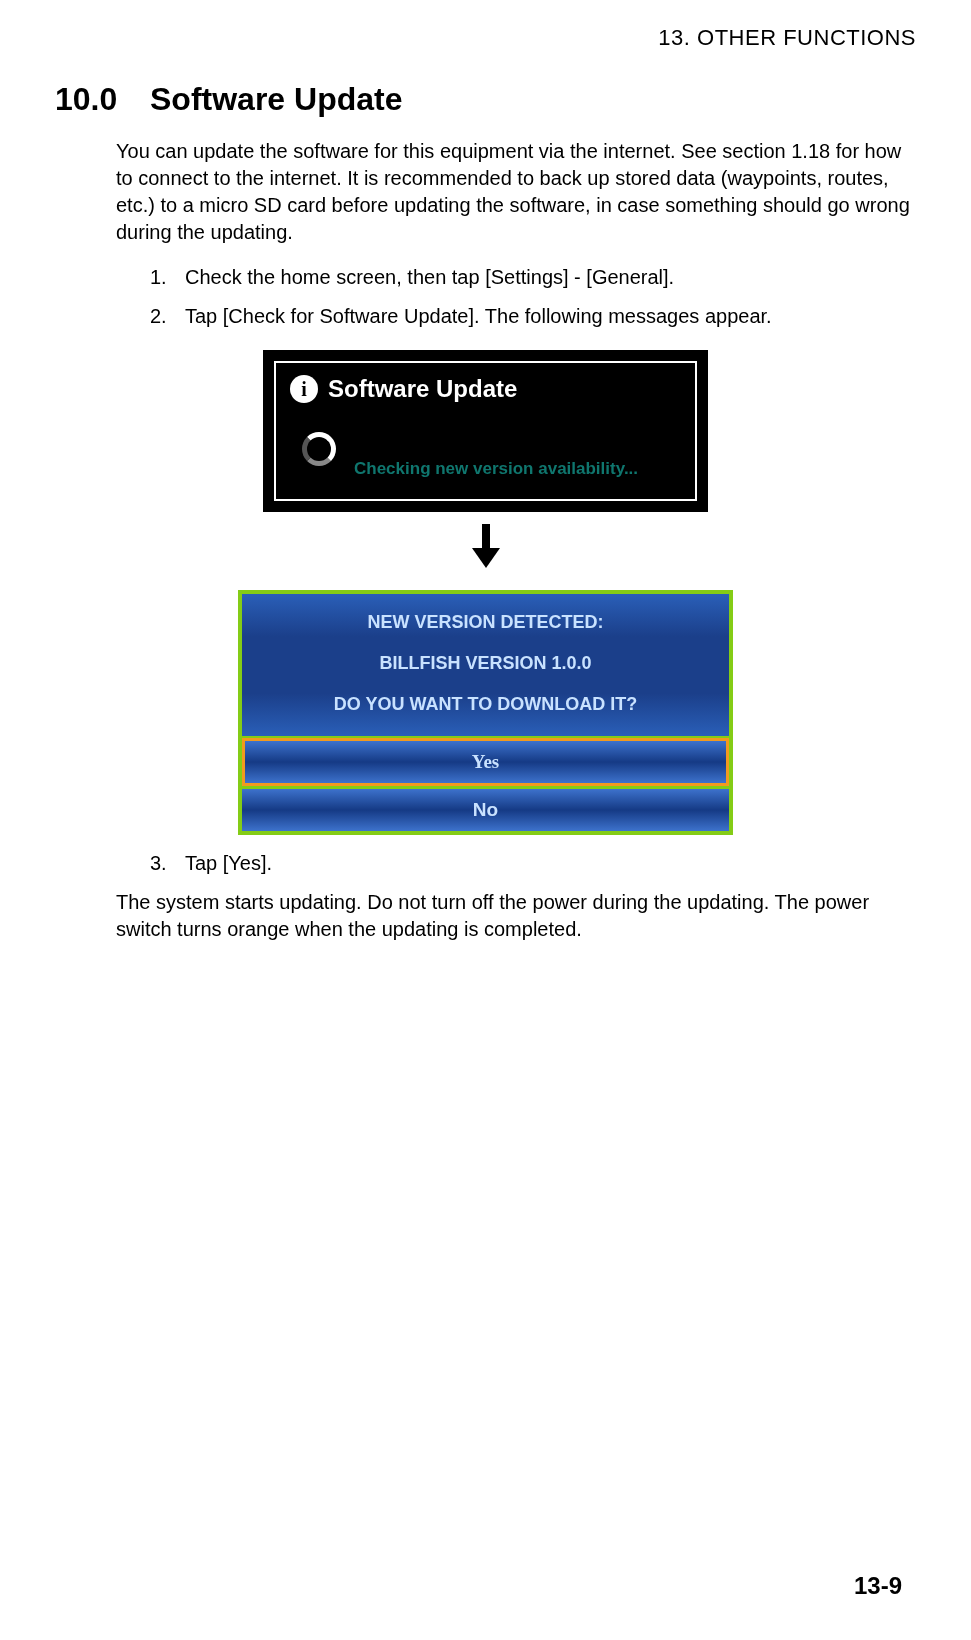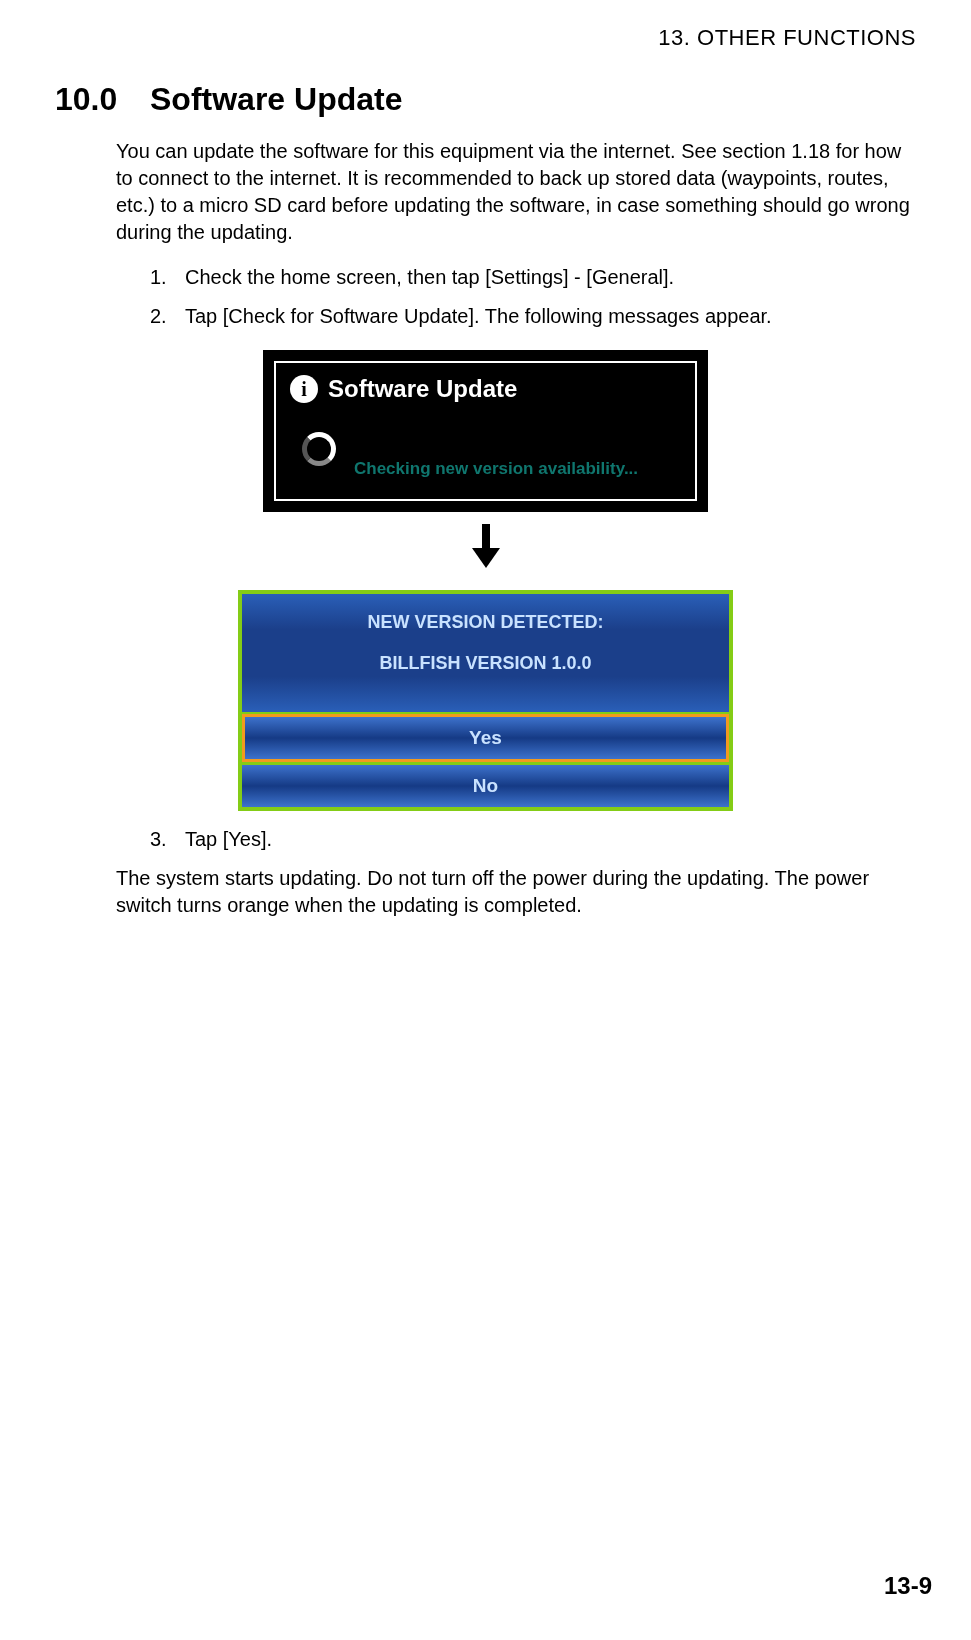--- a/index.html
+++ b/index.html
@@ -145,29 +145,30 @@
       color: #c9e2ff;
       text-align: center;
       font-weight: bold;
       font-size: 19px;
       padding: 10px 0;
     }
     .blue-btn-yes {
       background: linear-gradient(#3d72cc, #153a85 50%, #3d72cc);
       border: 3px solid #f29a1f;
       margin-top: 2px;
+      font-family: Liberation Serif, serif;
     }
     .blue-btn-no {
       background: linear-gradient(#3d72cc, #153a85 50%, #3d72cc);
       margin-top: 3px;
     }
     .page-number {
       position: absolute;
       bottom: 40px;
-      right: 39px;
+      right: 69px;
       font-size: 24px;
       font-weight: bold;
     }
   </style>
 </head>
 <body>
 
 <div class="chapter-header">13.  OTHER FUNCTIONS</div>
 
 <div class="section-row">
@@ -209,20 +210,21 @@
       <polygon points="0,24 28,24 14,44" fill="#000"></polygon>
     </svg>
   </div>
 
   <div class="blue-dialog">
     <div class="blue-body">
       <div>NEW VERSION DETECTED:</div>
       <div class="blue-spacer"></div>
       <div>BILLFISH VERSION 1.0.0</div>
       <div class="blue-spacer"></div>
+      <div>DO YOU WANT TO DOWNLOAD IT?</div>
     </div>
     <div class="blue-btn blue-btn-yes">Yes</div>
     <div class="blue-btn blue-btn-no">No</div>
   </div>
 
 </div>
 
 <div class="steps">
   <div class="step">
     <div class="step-num">3.</div>

